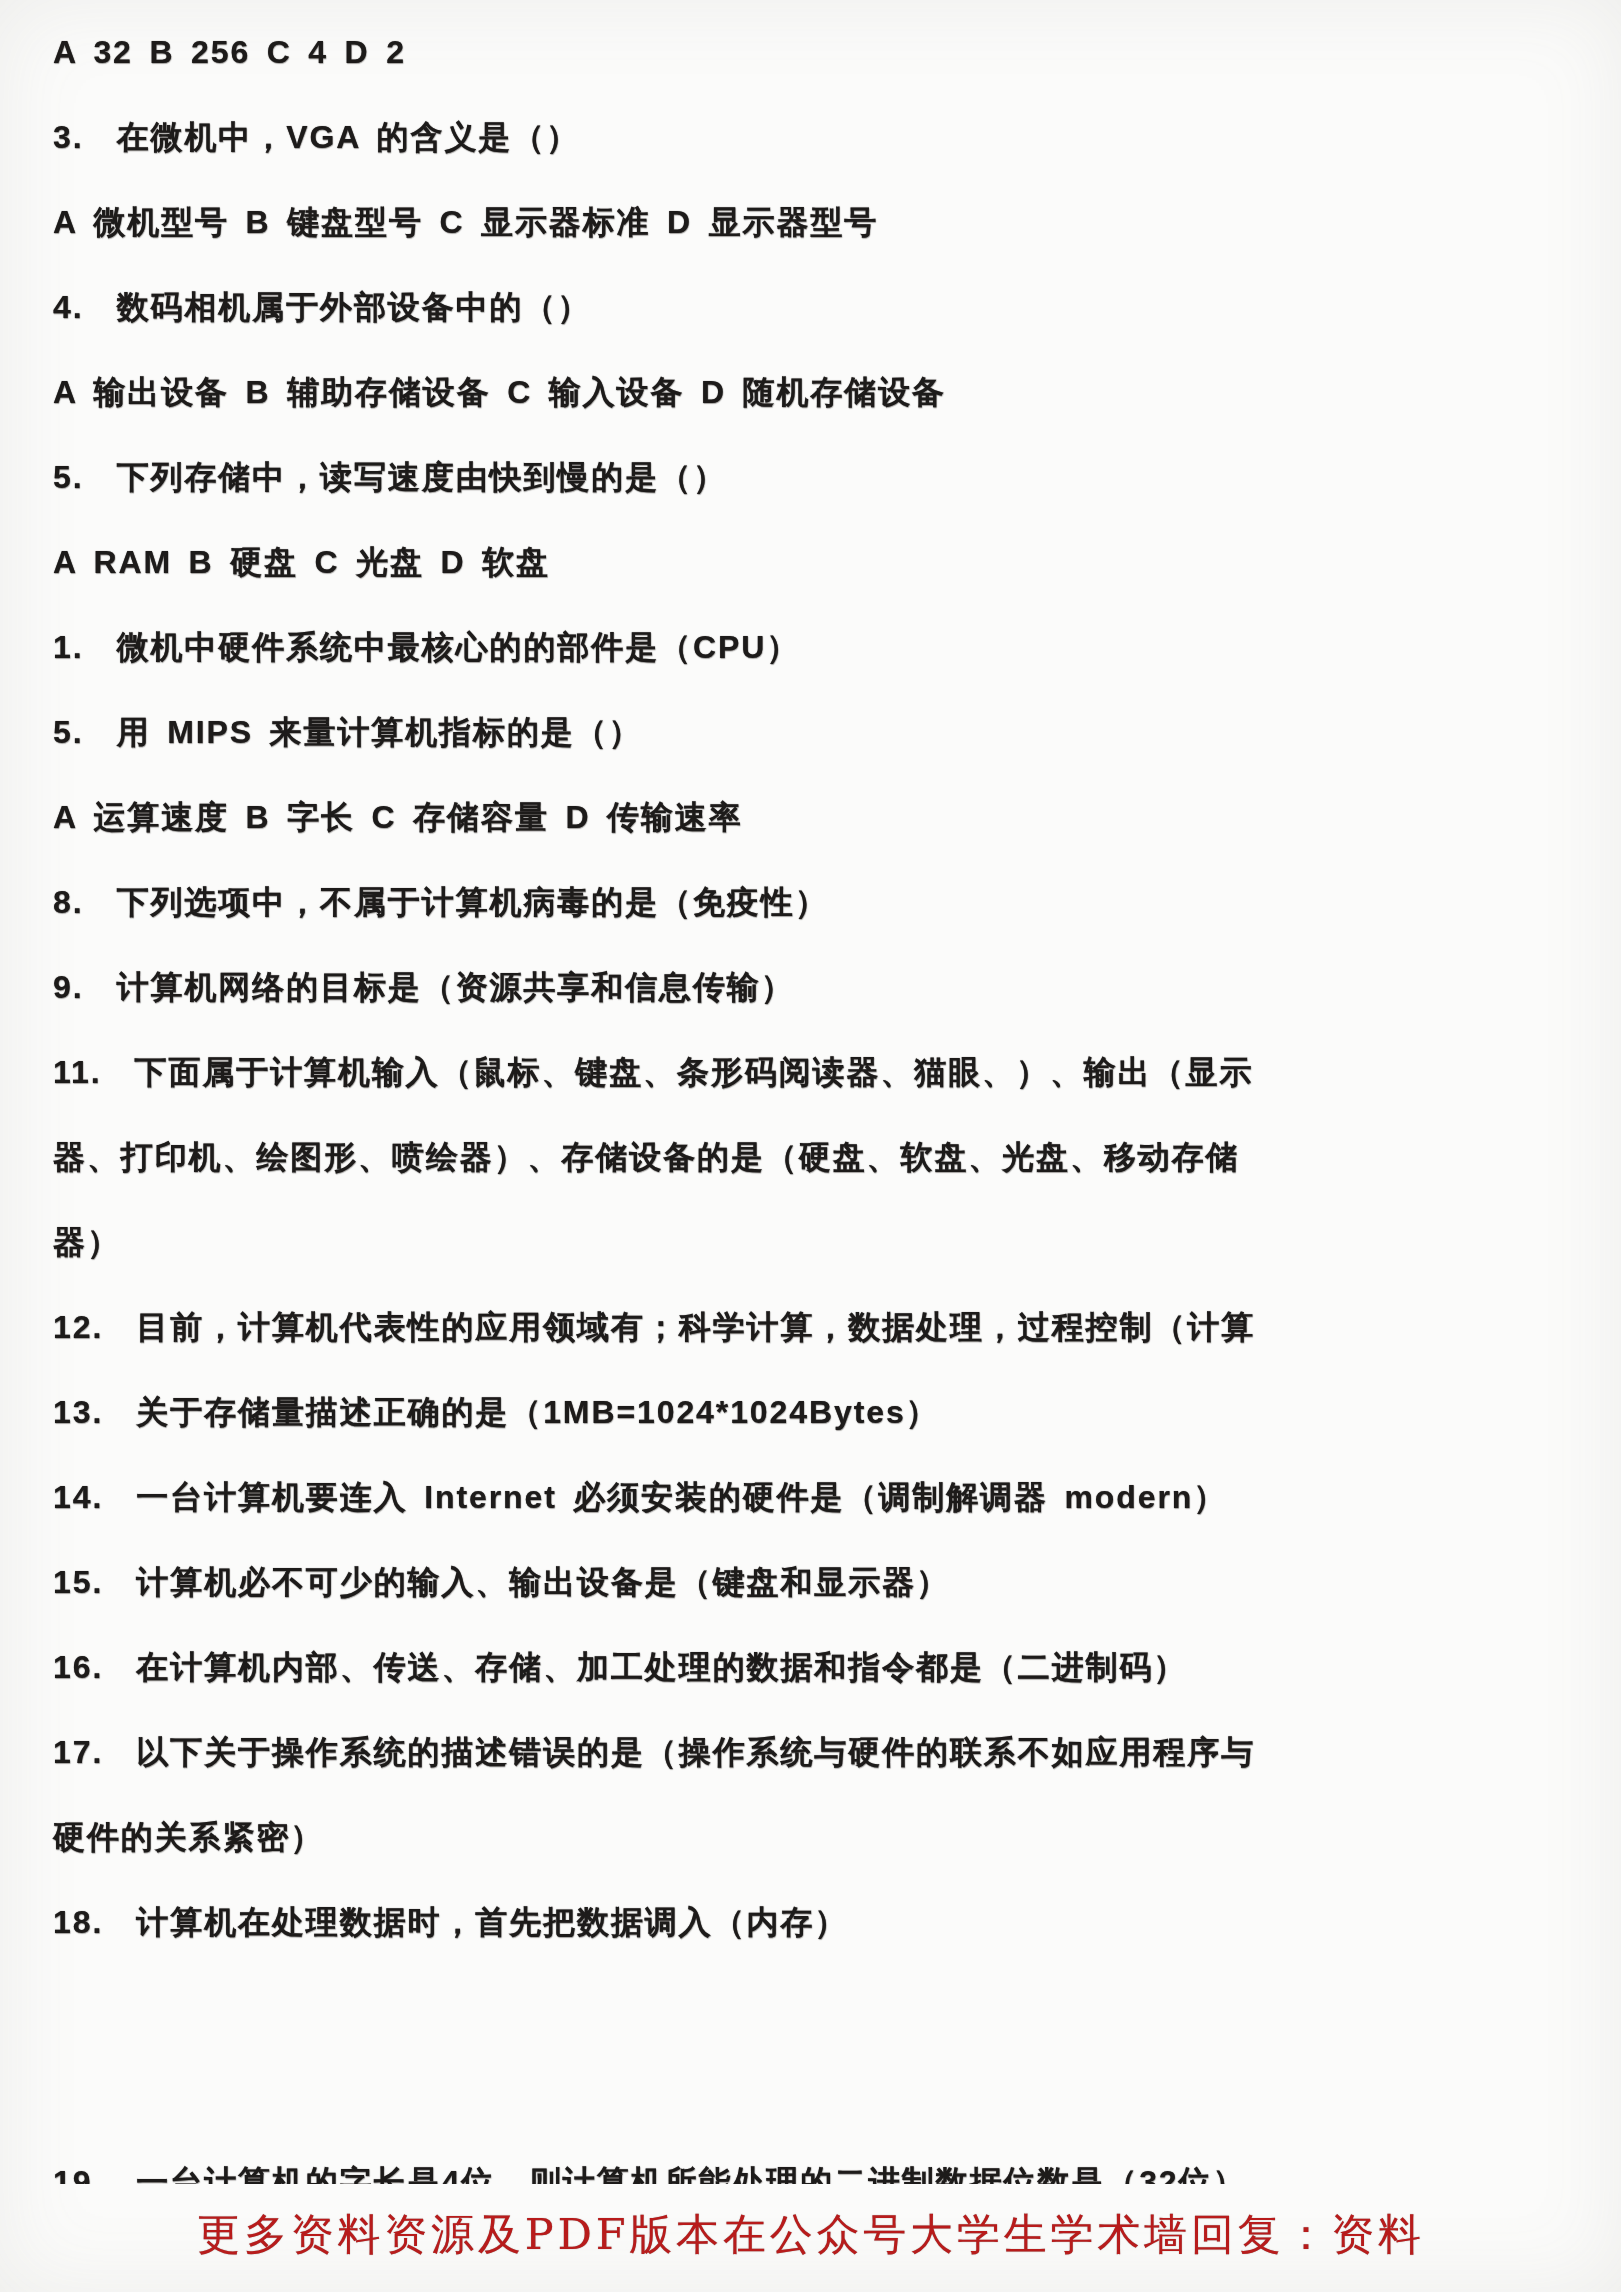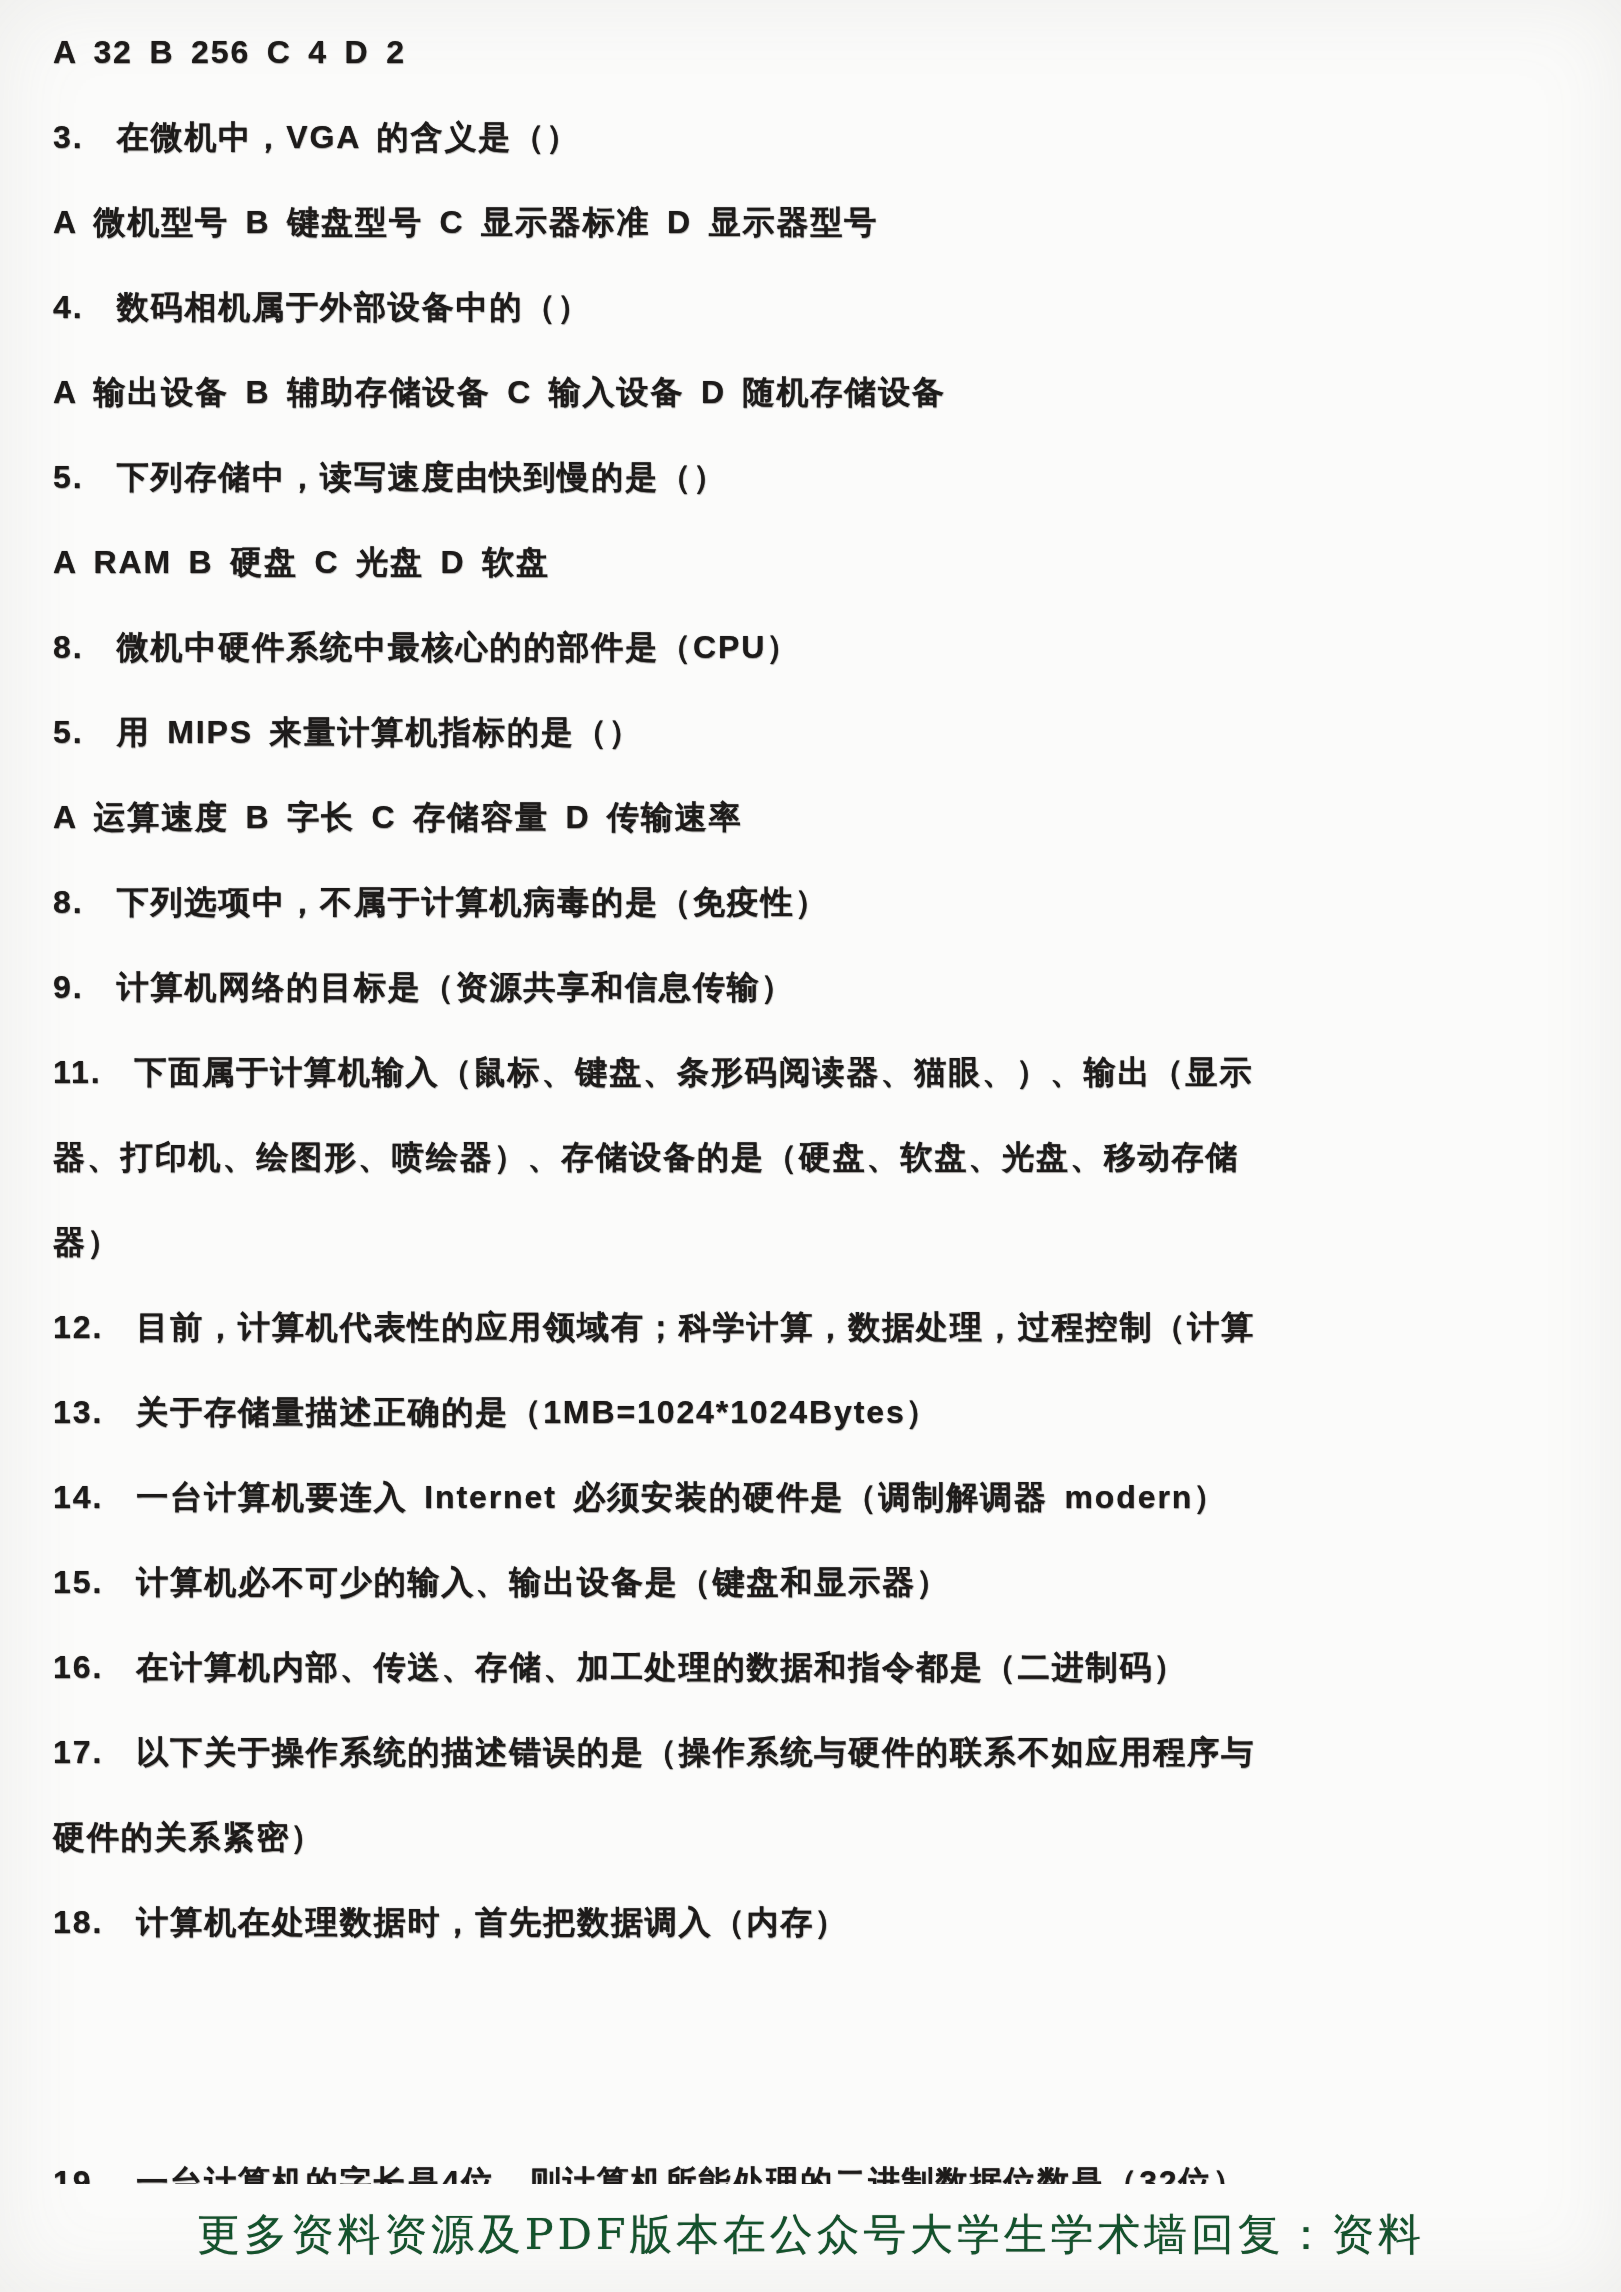--- a/index.html
+++ b/index.html
@@ -55,38 +55,38 @@
     position: absolute;
     left: 0;
     right: 0;
     top: 2204px;
     text-align: center;
     font-family: "DejaVu Serif", "Liberation Serif", serif;
     font-size: 43px;
     font-weight: normal;
     line-height: 61px;
     letter-spacing: 3.8px;
-    color: #14532d;
+    color: #b91c1c;
     text-shadow: 0 0 1px rgba(45,40,36,0.5);
     white-space: pre;
   }
 </style>
 </head>
 <body>
 
 <div class="page">
   <div class="doc">
     <div class="line">A 32 B 256 C 4 D 2</div>
     <div class="line">3.  在微机中，VGA 的含义是（）</div>
     <div class="line">A 微机型号 B 键盘型号 C 显示器标准 D 显示器型号</div>
     <div class="line">4.  数码相机属于外部设备中的（）</div>
     <div class="line">A 输出设备 B 辅助存储设备 C 输入设备 D 随机存储设备</div>
     <div class="line">5.  下列存储中，读写速度由快到慢的是（）</div>
     <div class="line">A RAM B 硬盘 C 光盘 D 软盘</div>
-    <div class="line">8.  微机中硬件系统中最核心的的部件是（CPU）</div>
+    <div class="line">1.  微机中硬件系统中最核心的的部件是（CPU）</div>
     <div class="line">5.  用 MIPS 来量计算机指标的是（）</div>
     <div class="line">A 运算速度 B 字长 C 存储容量 D 传输速率</div>
     <div class="line">8.  下列选项中，不属于计算机病毒的是（免疫性）</div>
     <div class="line">9.  计算机网络的目标是（资源共享和信息传输）</div>
     <div class="line">11.  下面属于计算机输入（鼠标、键盘、条形码阅读器、猫眼、）、输出（显示</div>
     <div class="line">器、打印机、绘图形、喷绘器）、存储设备的是（硬盘、软盘、光盘、移动存储</div>
     <div class="line">器）</div>
     <div class="line">12.  目前，计算机代表性的应用领域有；科学计算，数据处理，过程控制（计算</div>
     <div class="line">13.  关于存储量描述正确的是（1MB=1024*1024Bytes）</div>
     <div class="line">14.  一台计算机要连入 Internet 必须安装的硬件是（调制解调器 modern）</div>

